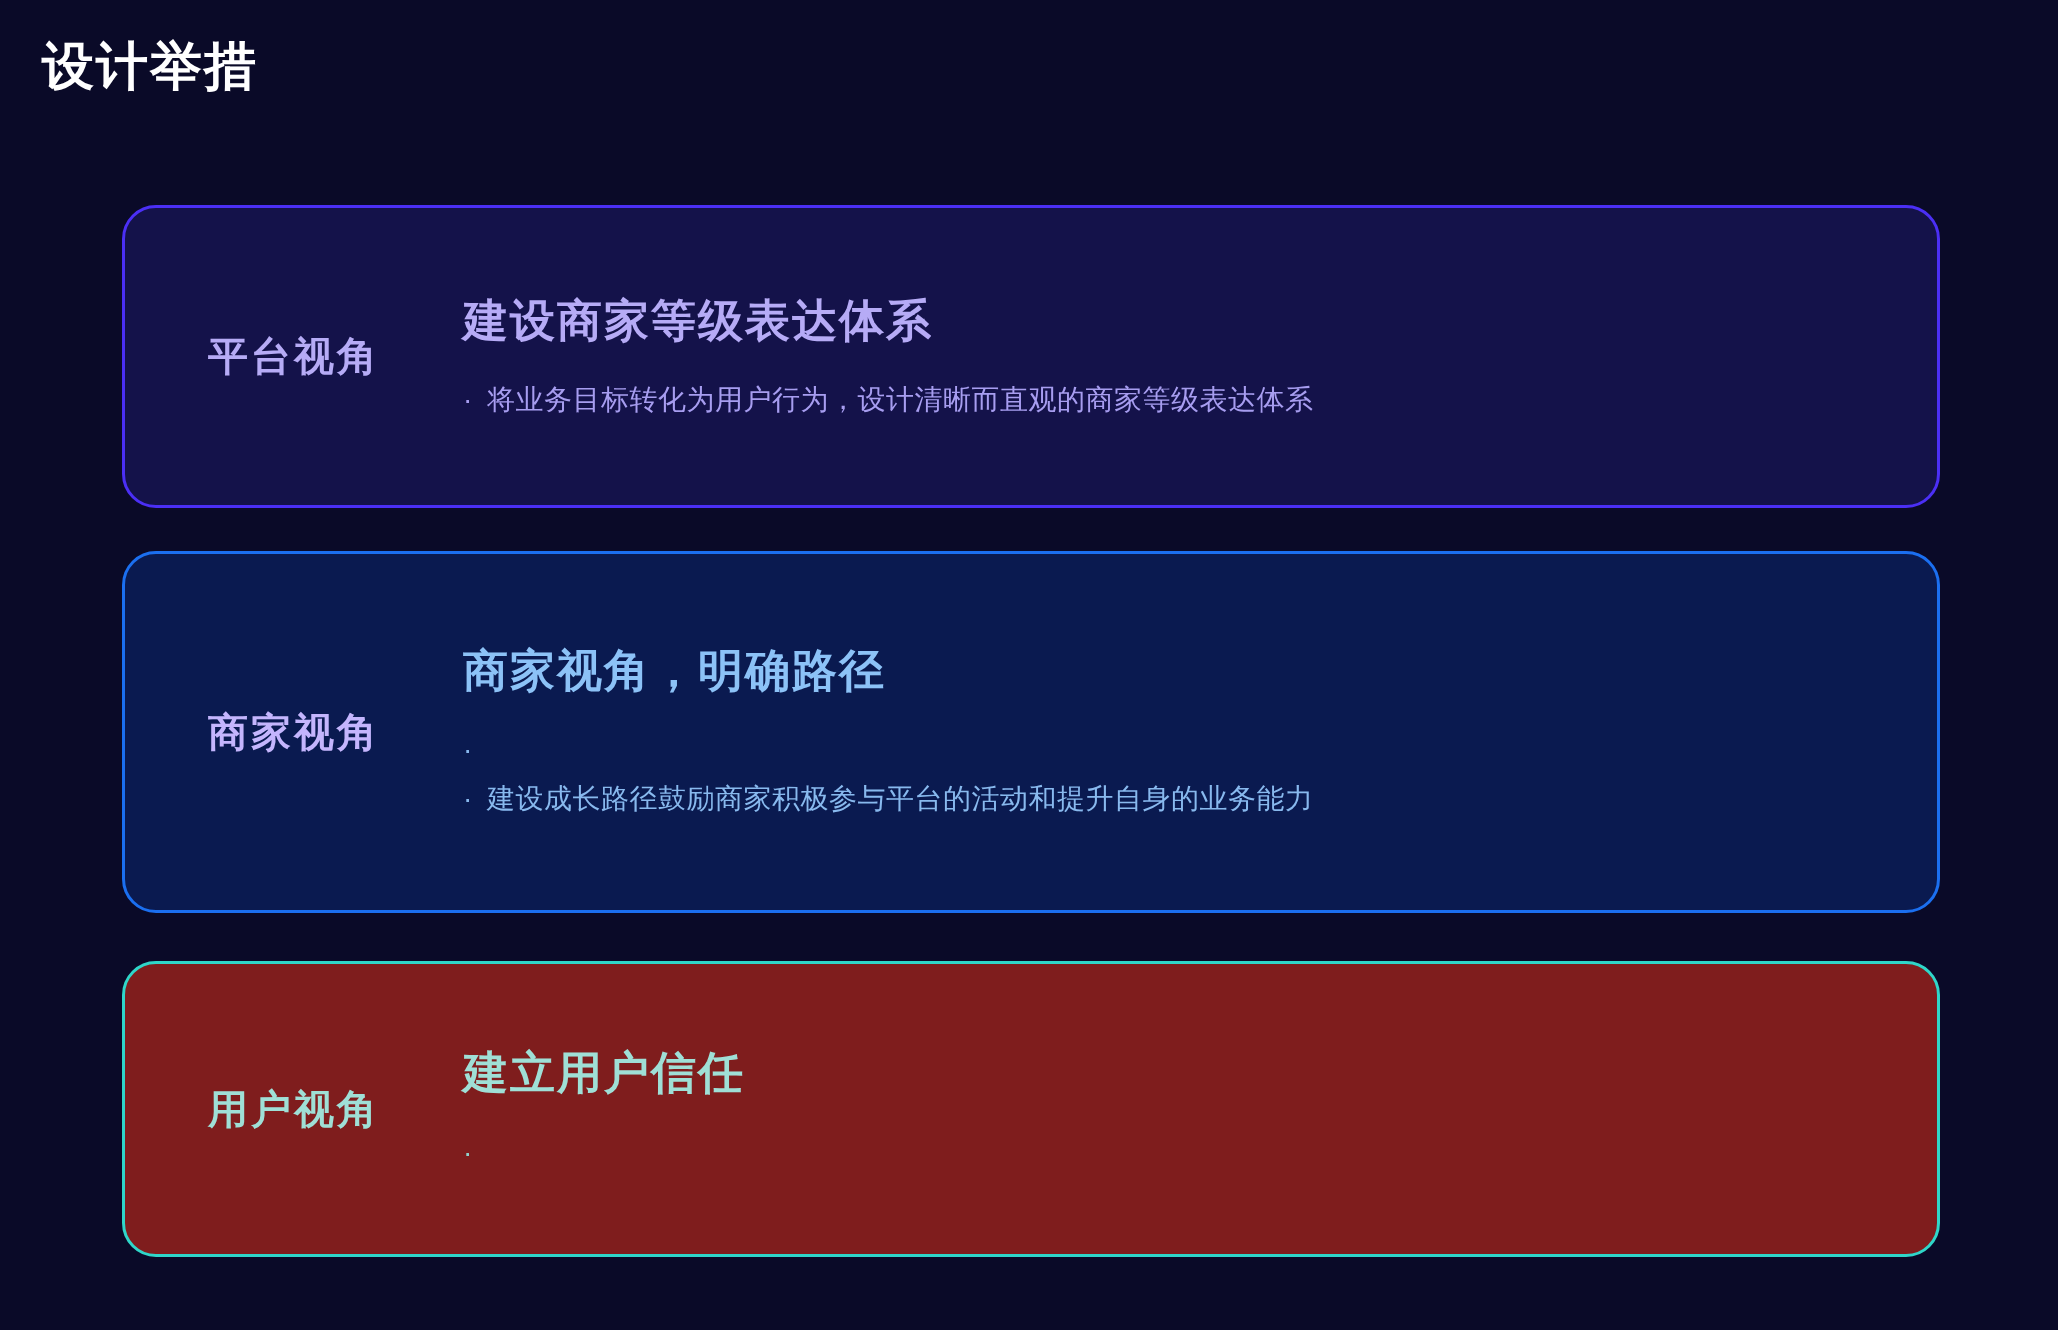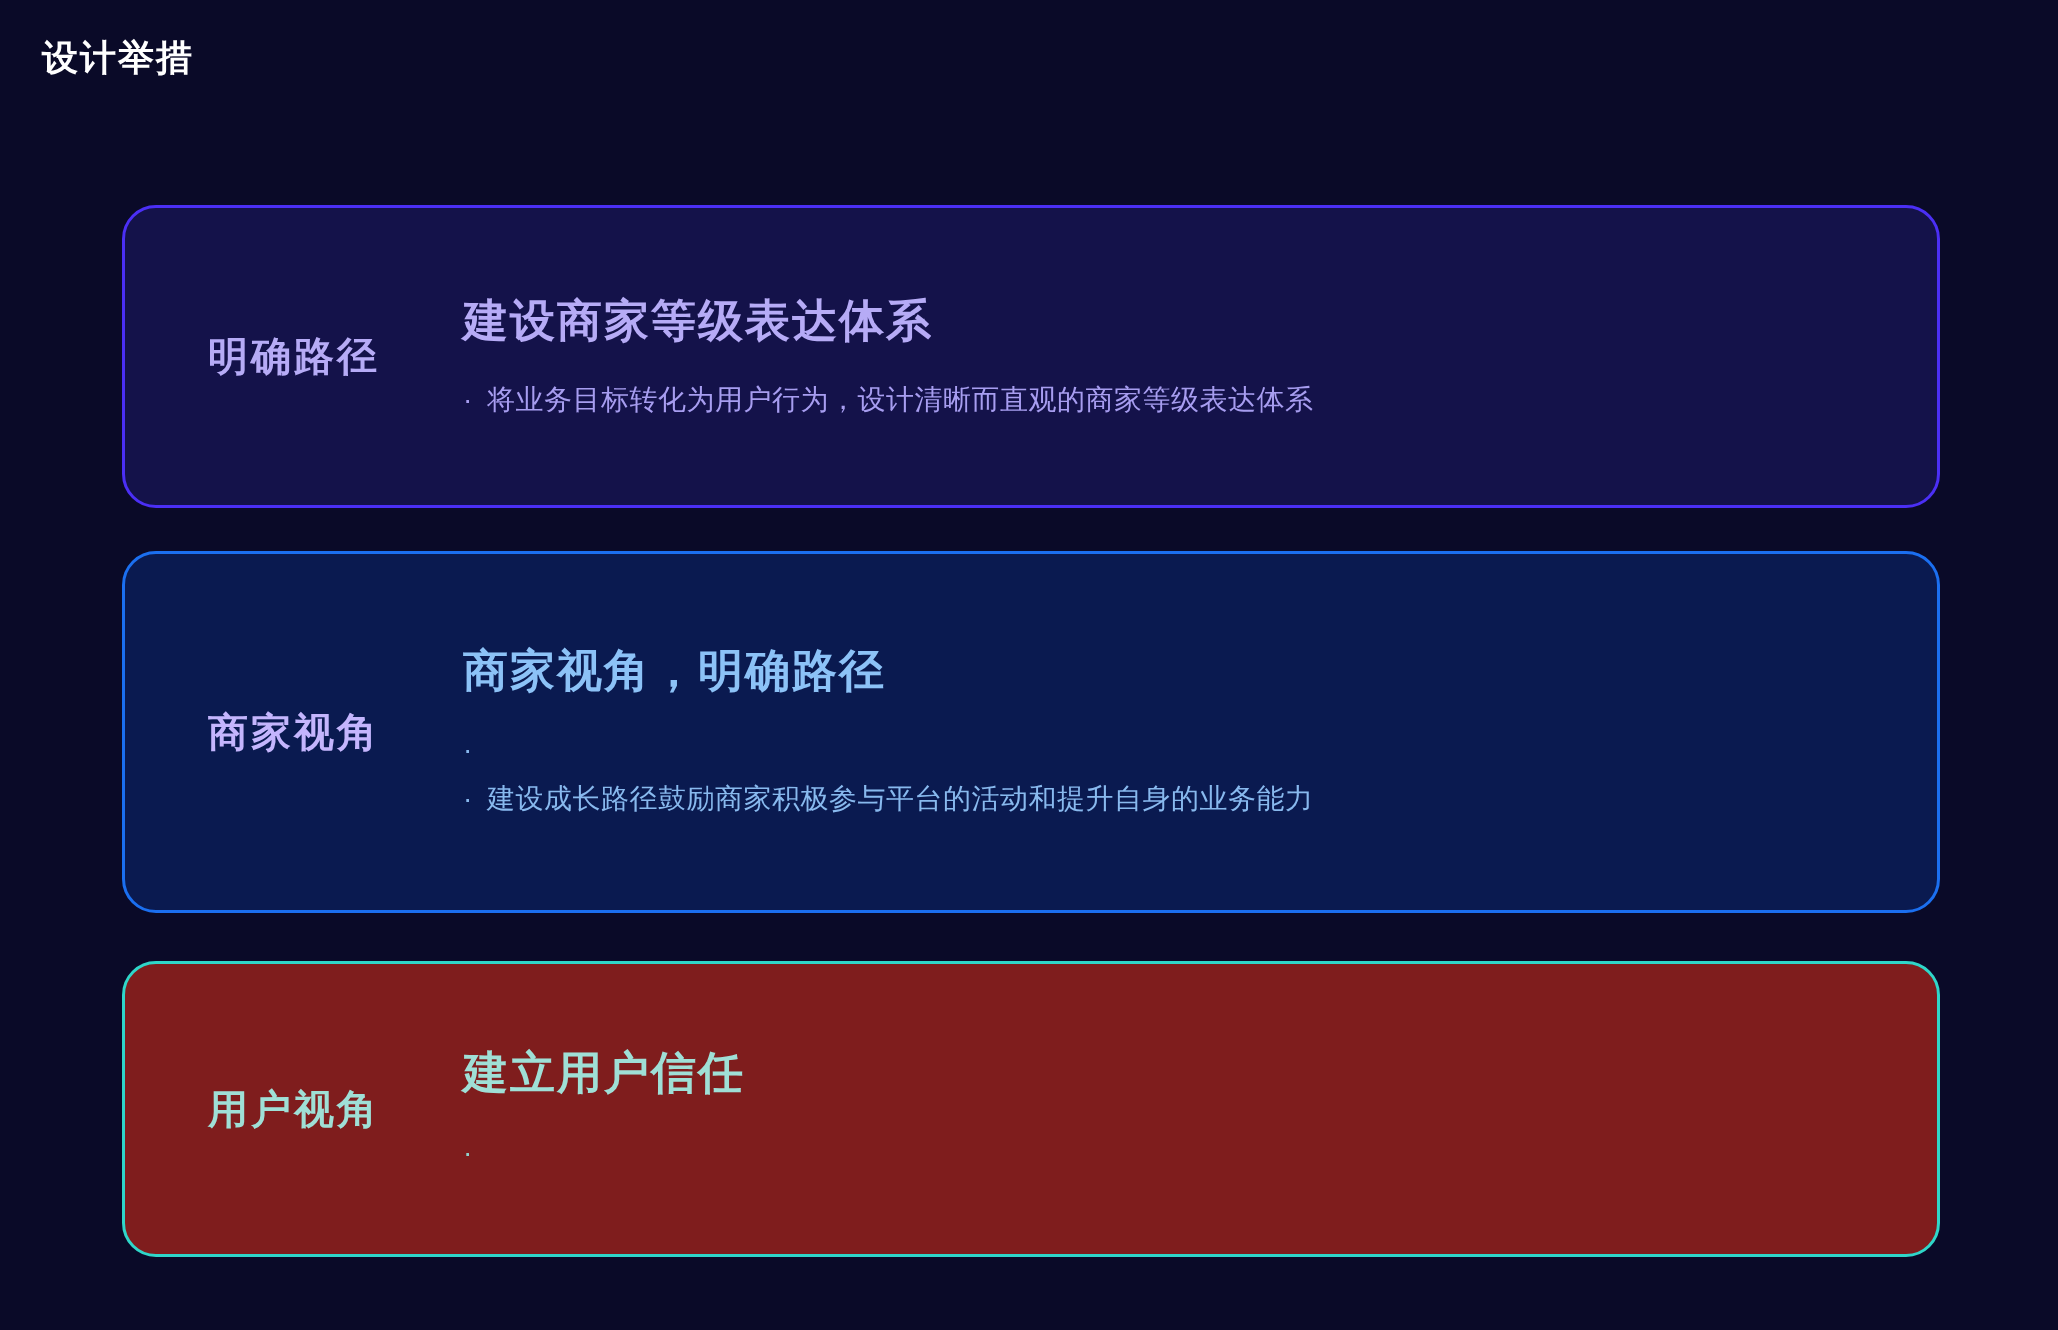--- a/index.html
+++ b/index.html
@@ -7,21 +7,21 @@
     width:2058px; height:1330px;
     background:#0a0a28;
     font-family:"Liberation Sans","DejaVu Sans",sans-serif;
     overflow:hidden;
   }
   .page { position:relative; width:2058px; height:1330px; background:#0a0a28; }
 
   .page-title {
     position:absolute;
     left:42px; top:38px;
-    font-size:36px;
+    font-size:52px;
     font-weight:bold;
     color:#ffffff;
     letter-spacing:2px;
     line-height:1.1;
   }
 
   .cards { position:absolute; left:122px; top:205px; width:1818px; }
 
   .card {
     position:absolute;
@@ -92,21 +92,21 @@
 </head>
 <body>
 
 <div class="page">
 
   <div class="page-title">设计举措</div>
 
   <div class="cards">
 
     <div class="card card-1">
-      <div class="card-aspect">明确路径</div>
+      <div class="card-aspect">平台视角</div>
       <div class="card-body">
         <div class="card-heading">建设商家等级表达体系</div>
         <ul class="bullets">
           <li class="bullet">
             <span class="bullet-dot">·</span>
             <span>将业务目标转化为用户行为，设计清晰而直观的商家等级表达体系</span>
           </li>
         </ul>
       </div>
     </div>

